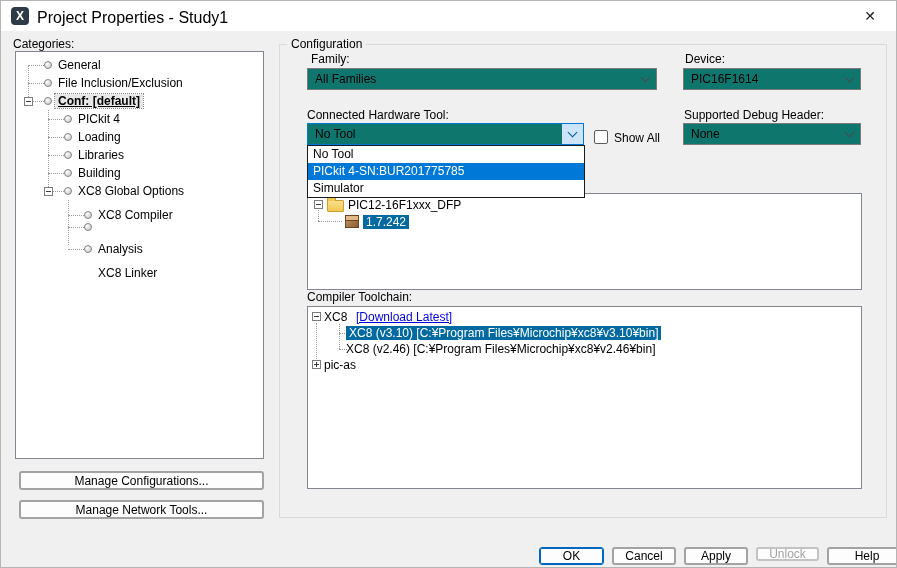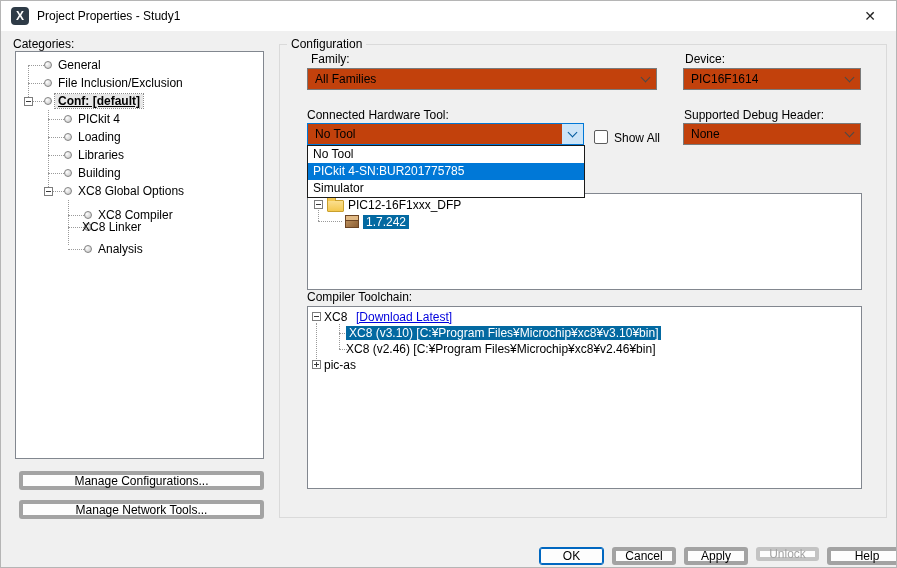--- a/index.html
+++ b/index.html
@@ -3,47 +3,47 @@
 <meta charset="utf-8">
 <style>
   html,body{margin:0;padding:0;background:#fff;}
   *{box-sizing:border-box;font-family:"Liberation Sans","DejaVu Sans",sans-serif;}
   .window{position:relative;width:897px;height:568px;background:#f0f0f0;border:1px solid #b5b5b5;overflow:hidden;font-size:12px;color:#000;}
 
   
   .titlebar{position:absolute;left:0;top:0;width:100%;height:30px;background:#ffffff;}
   .app-icon{position:absolute;left:10px;top:6px;width:18px;height:18px;background:#2e3b47;color:#fff;border-radius:4px;
             display:flex;align-items:center;justify-content:center;font-weight:bold;font-size:12px;}
-  .win-title{position:absolute;left:36px;top:8px;font-size:12px;}
+  .win-title{position:absolute;left:36px;top:8px;font-size:16px;}
   .close-btn{position:absolute;right:16px;top:6px;width:20px;height:18px;text-align:center;font-size:14px;color:#222;cursor:default;line-height:18px;}
 
   
   .lbl{position:absolute;font-size:12px;}
   .tree-box{position:absolute;left:14px;top:50px;width:249px;height:408px;background:#fff;border:1px solid #82878f;}
   .tree-row{position:absolute;left:0;width:100%;height:18px;}
   .tree-label{position:absolute;top:2px;white-space:nowrap;padding:0 3px;line-height:14px;}
   .tree-label.sel{background:#e8e8e8;outline:1px dotted #8a8a8a;font-weight:bold;text-decoration:underline;}
   .bullet{position:absolute;width:8px;height:8px;border-radius:50%;border:1px solid #828282;background:radial-gradient(circle at 30% 30%,#ffffff,#c4c4c4);}
   .exp{position:absolute;width:9px;height:9px;border:1px solid #7c7c7c;background:#fff;}
   .exp::before{content:"";position:absolute;left:1px;right:1px;top:3px;height:1px;background:#3a3a3a;}
   .exp.plus::after{content:"";position:absolute;top:1px;bottom:1px;left:3px;width:1px;background:#3a3a3a;}
   .vline{position:absolute;width:1px;border-left:1px dotted #9a9a9a;}
   .hstub{position:absolute;height:1px;border-top:1px dotted #9a9a9a;}
 
-  .btn{position:absolute;background:#fdfdfd;border:4px solid #a3a3a3;border-radius:3px;font-size:12px;
+  .btn{position:absolute;background:#fdfdfd;border:2px solid #a3a3a3;border-radius:3px;font-size:12px;
        display:flex;align-items:center;justify-content:center;cursor:default;}
   .btn.default{border:1px solid #0067c0;box-shadow:inset 0 0 0 1px #0067c0;}
   .btn.disabled{color:#a3a3a3;border-color:#c3c3c3;}
 
   
   .groupbox{position:absolute;left:278px;top:43px;width:608px;height:474px;border:1px solid #dadada;}
   .group-legend{position:absolute;left:286px;top:36px;background:#f0f0f0;padding:0 4px;font-size:12px;}
 
   
-  .combo{position:absolute;height:22px;background:#c2410c;border:1px solid #7a7a7a;display:flex;align-items:center;}
+  .combo{position:absolute;height:22px;background:#0f766e;border:1px solid #7a7a7a;display:flex;align-items:center;}
   .combo .val{padding-left:7px;white-space:nowrap;overflow:hidden;}
   .combo .arrow{margin-left:auto;width:21px;height:100%;display:flex;align-items:center;justify-content:center;}
   .chev{width:7px;height:7px;border-right:1px solid #4a4a4a;border-bottom:1px solid #4a4a4a;transform:rotate(45deg);margin-top:-3px;}
   .combo.open{border:1px solid #0078d7;}
   .combo.open .arrow{background:#cce4f7;}
 
   .checkbox{position:absolute;width:14px;height:14px;background:#fff;border:1px solid #5c5c5c;border-radius:2px;}
 
   
   .droplist{position:absolute;left:306px;top:144px;width:278px;background:#fff;border:1px solid #1a1a1a;z-index:20;}
@@ -121,21 +121,21 @@
         <span class="tree-label" style="left: 59px;">XC8 Global Options</span>
       </div>
       <div class="tree-row" style="top: 154px;">
         <span class="hstub" style="left: 52px; width: 16px; top: 9px;"></span>
         <span class="bullet" style="left: 68px; top: 5px;"></span>
         <span class="tree-label" style="left: 79px;">XC8 Compiler</span>
       </div>
       <div class="tree-row" style="top: 166px;">
         <span class="hstub" style="left: 52px; width: 16px; top: 9px;"></span>
         <span class="bullet" style="left: 68px; top: 5px;"></span>
-        <span class="tree-label" style="left: 63px;">XC8 Linker</span>
+        <span class="tree-label" style="left: 79px; margin-top: 46px;">XC8 Linker</span>
       </div>
       <div class="tree-row" style="top: 188px;">
         <span class="hstub" style="left: 52px; width: 16px; top: 9px;"></span>
         <span class="bullet" style="left: 68px; top: 5px;"></span>
         <span class="tree-label" style="left: 79px;">Analysis</span>
       </div>
     </div>
   <div class="btn" style="left:18px;top:470px;width:245px;height:19px;">Manage Configurations...</div>
   <div class="btn" style="left:18px;top:499px;width:245px;height:19px;">Manage Network Tools...</div>
 

